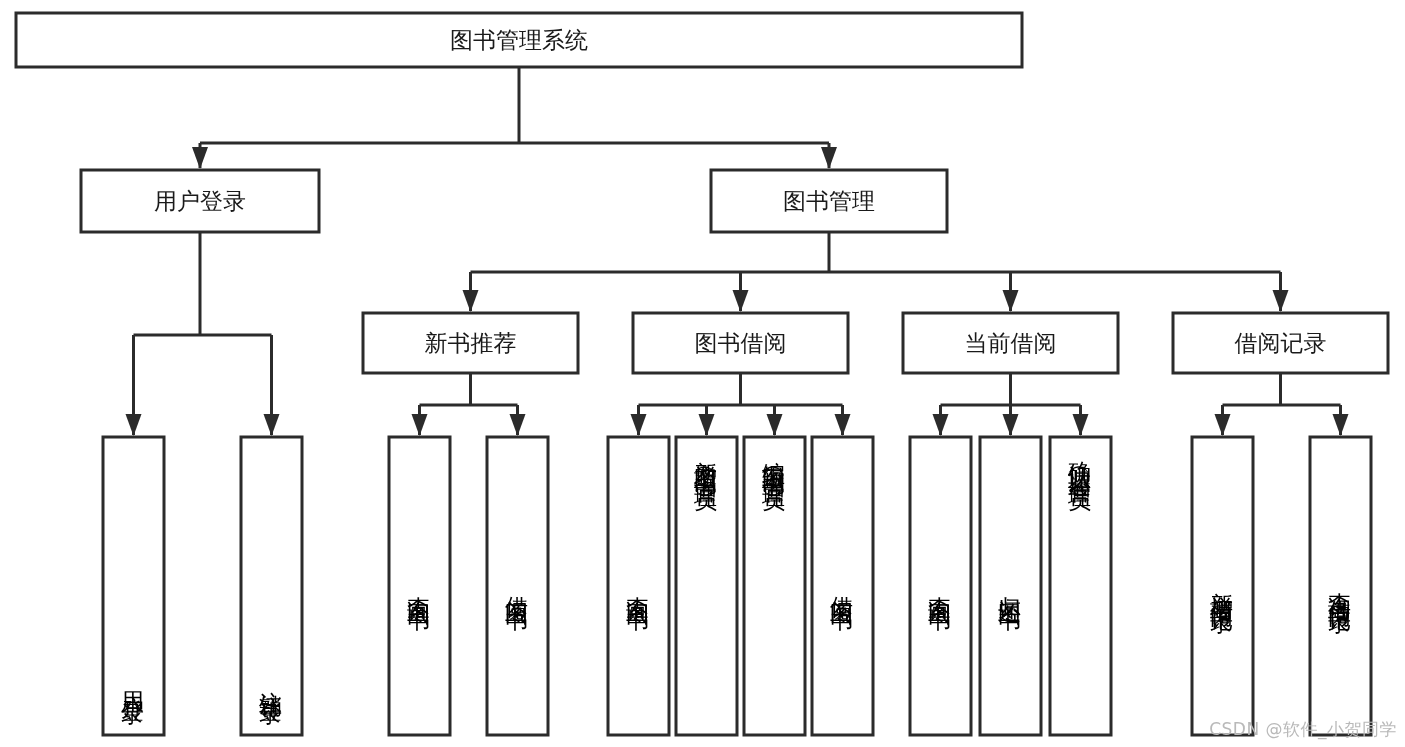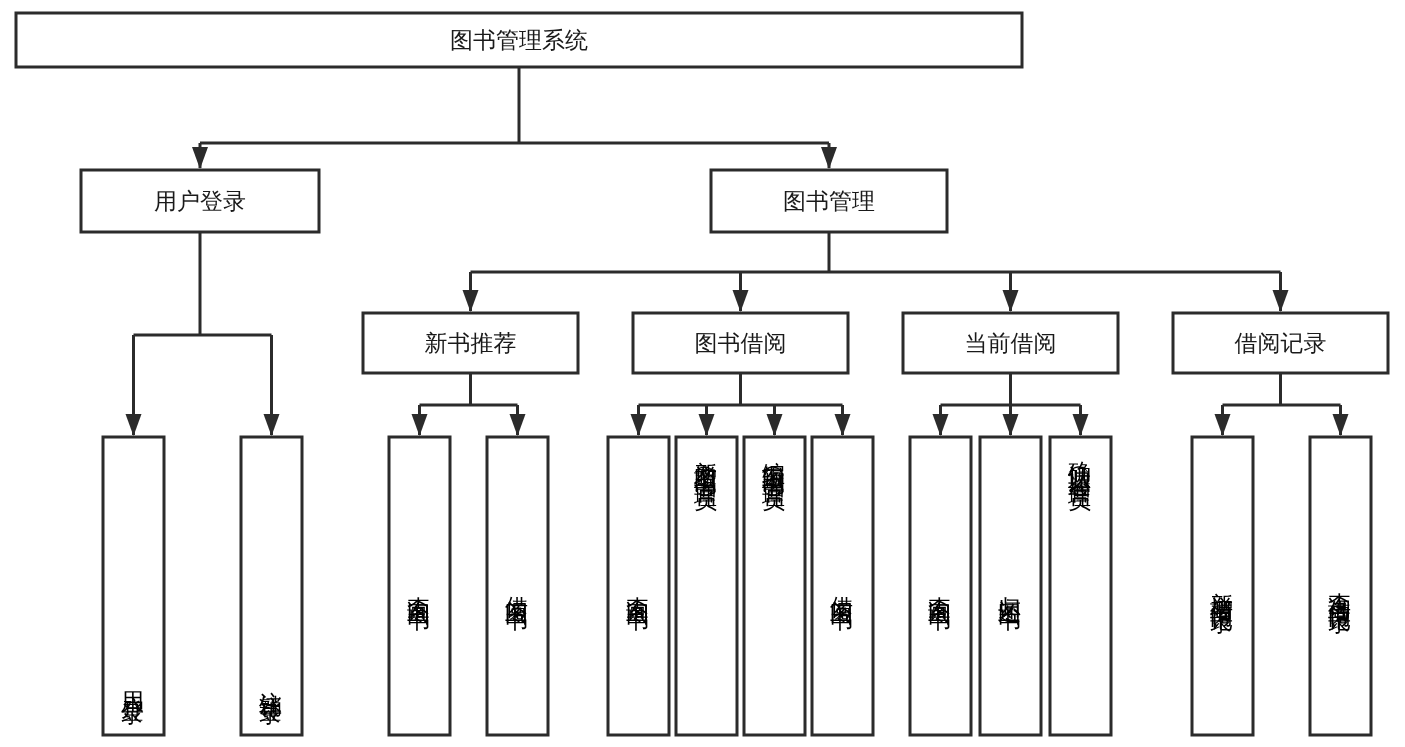--- a/index.html
+++ b/index.html
@@ -232,14 +232,15 @@
         </g>
         <g>
           <rect x="1310" y="437" width="61" height="298" class="node-box"></rect>
           <foreignObject x="1310" y="437" width="61" height="298"><div xmlns="http://www.w3.org/1999/xhtml" style="width: 61px; height: 298px; display: flex; justify-content: center; align-items: center; padding: 0px; box-sizing: border-box; overflow: hidden;">
               <span class="leaf-label-v">查询借阅记录</span>
             </div></foreignObject>
         </g>
       </g>
   </svg>
 
+  <div class="watermark">CSDN @软件_小贺同学</div>
 
 </div>
 
 </body></html>

